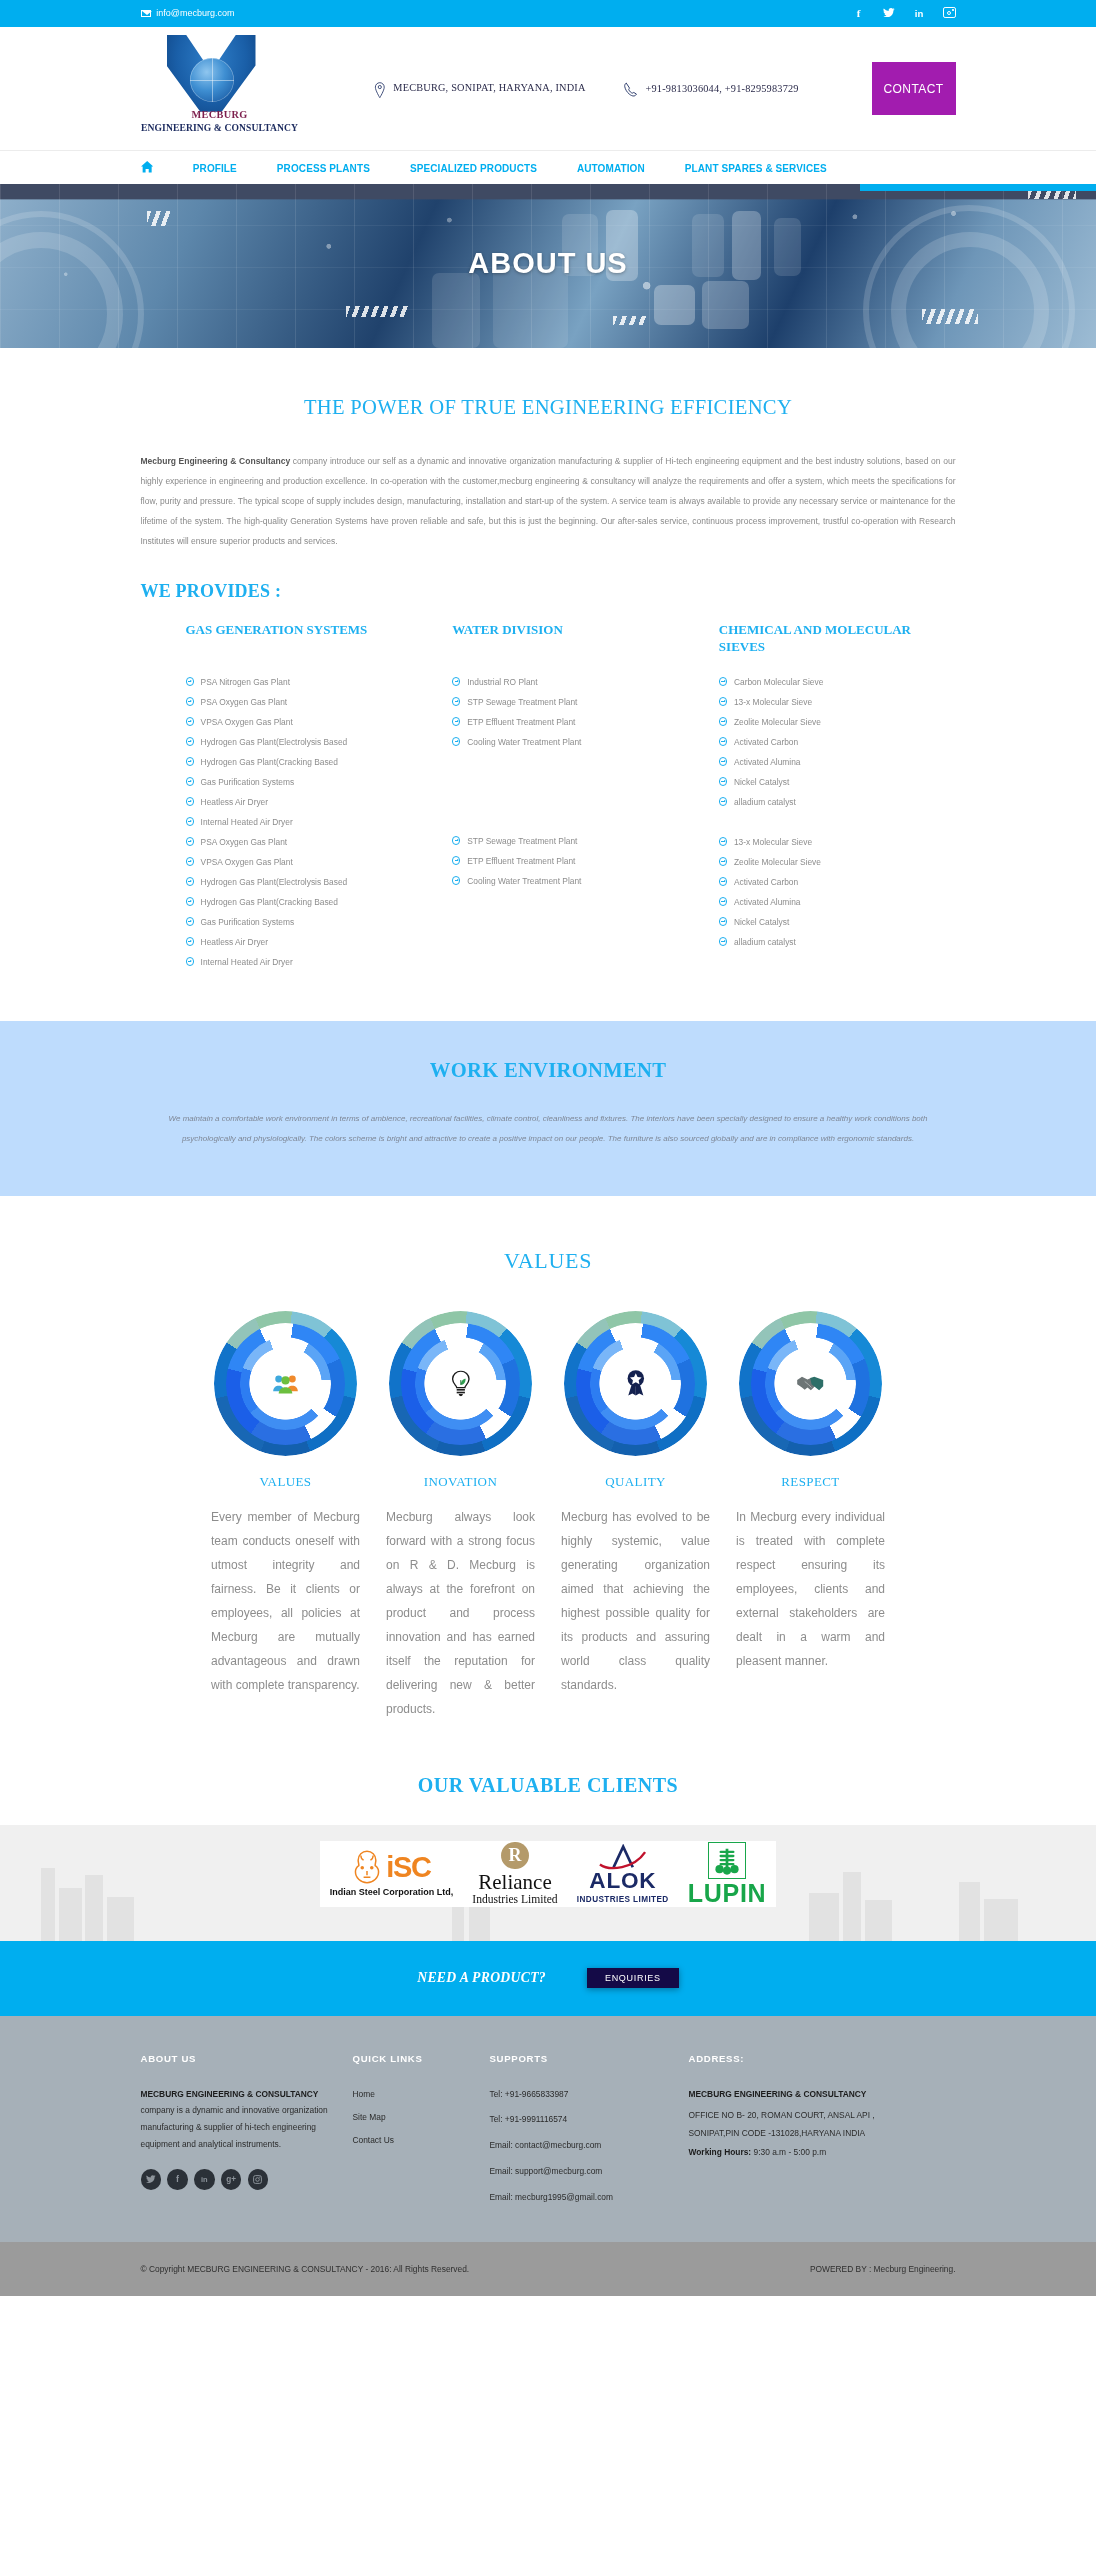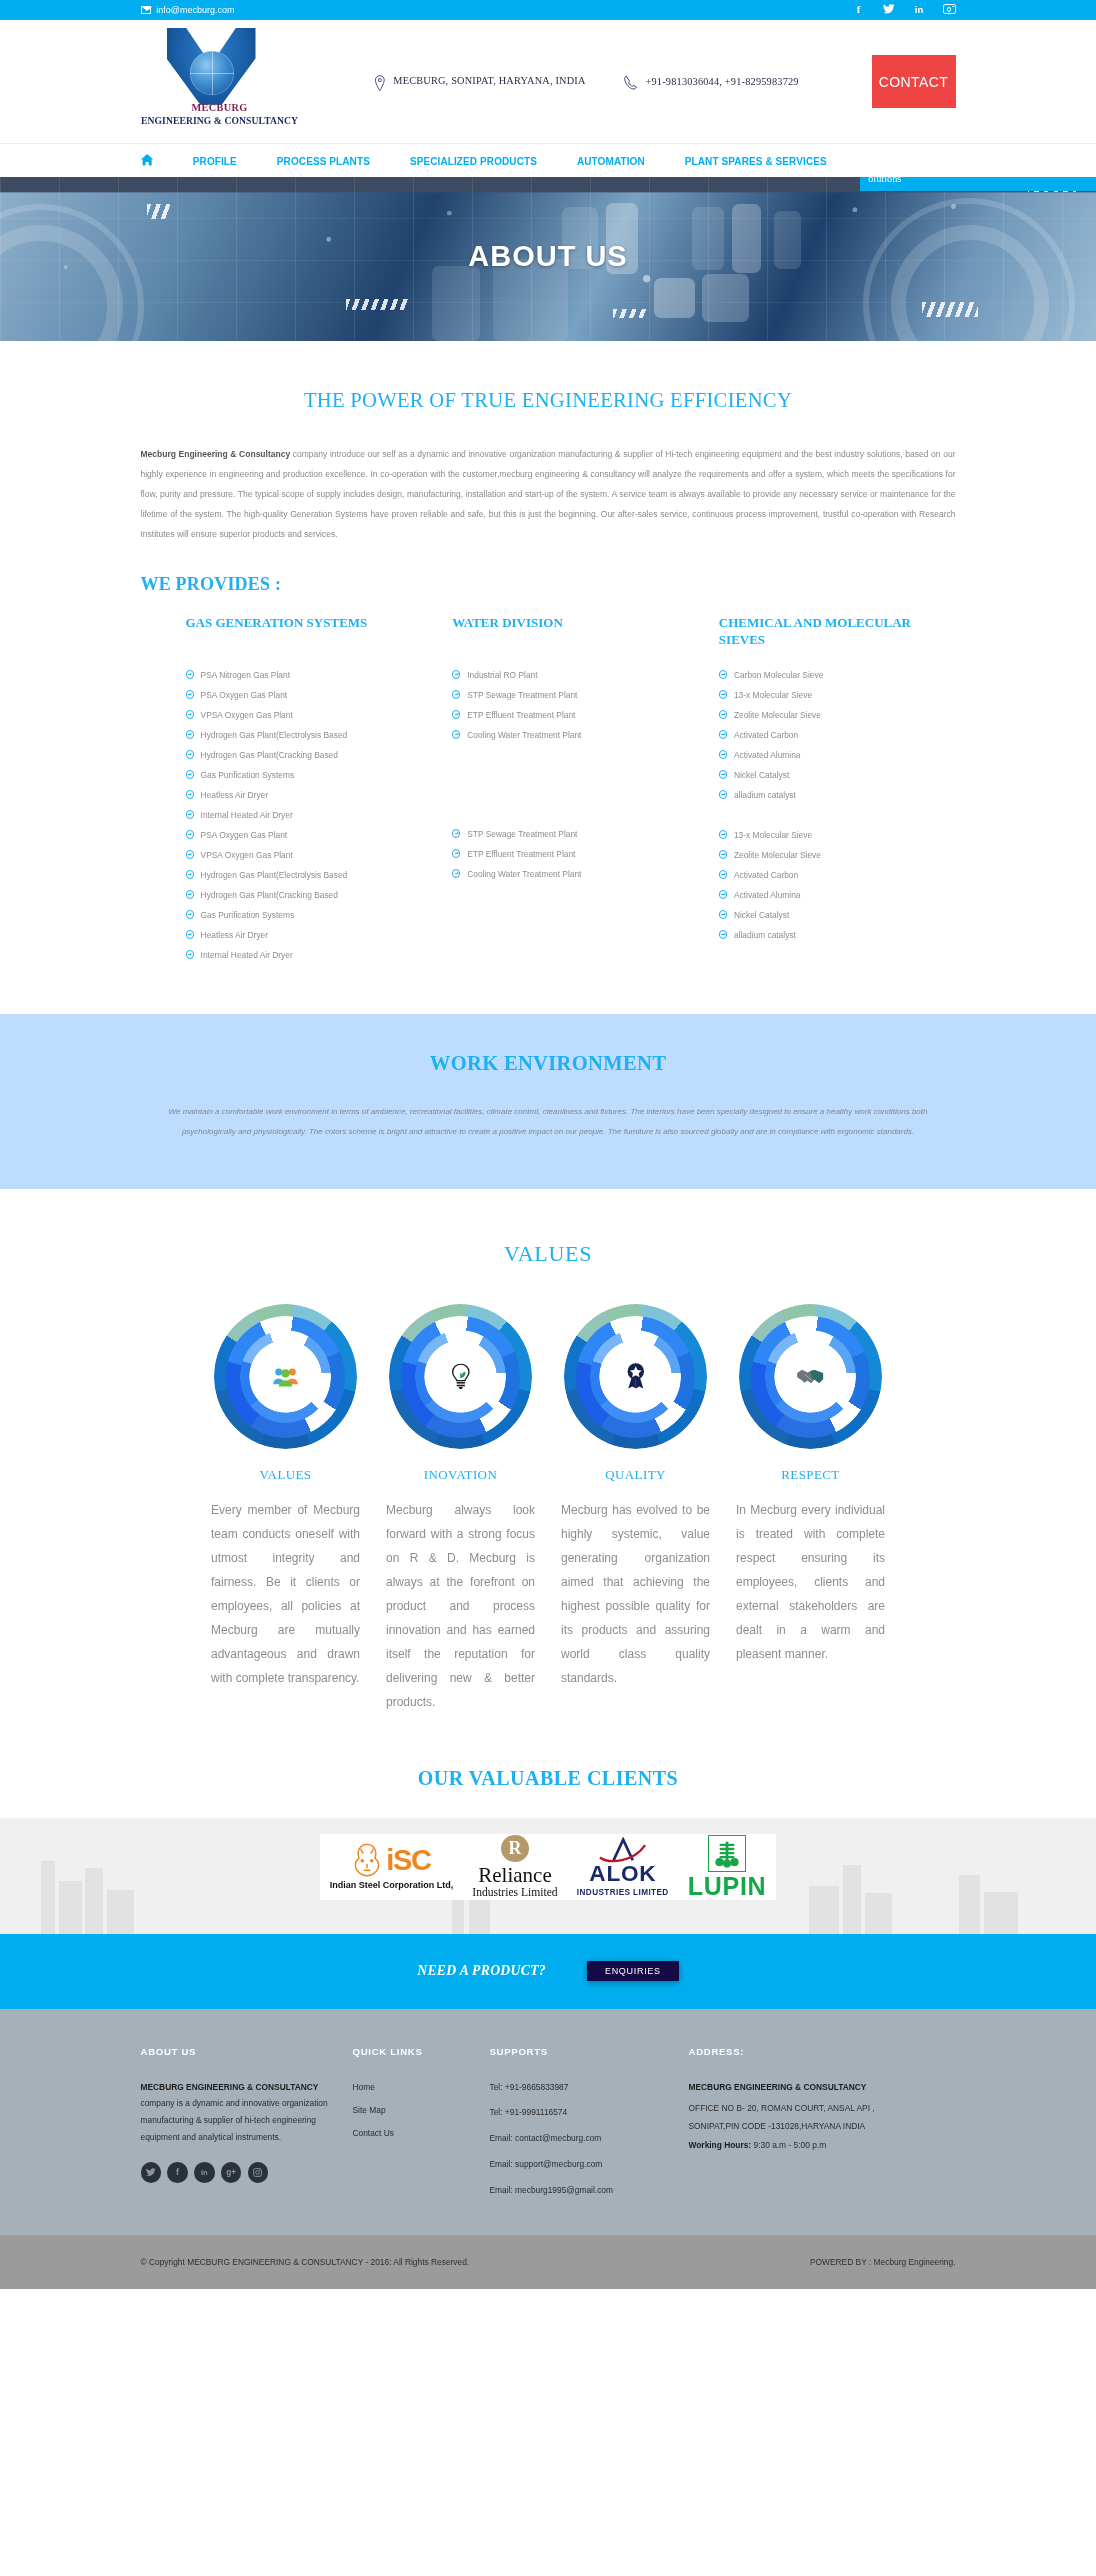--- a/index.html
+++ b/index.html
@@ -8,21 +8,21 @@
     font-family: "Liberation Sans", sans-serif;
     background: #ffffff;
     color: #6b6b6b;
     -webkit-font-smoothing: antialiased;
   }
   .wrap { width: 815px; margin: 0 auto; position: relative; }
 
   
   .topbar {
     background: #00aeef;
-    height: 20px;
+    height: 27px;
     display: flex;
     align-items: center;
   }
   .topbar .wrap { display: flex; align-items: center; justify-content: space-between; width: 815px; }
   .tb-mail { display: flex; align-items: center; gap: 5.5px; color: #ffffff; font-size: 9px; }
   .tb-mail .env { width: 10.3px; height: 7.5px; border: 1px solid #fff; position: relative; display:inline-block;}
   .tb-mail .env:after{ content:""; position:absolute; left:0; top:0; width:0;height:0;
      border-left:5.1px solid transparent;border-right:5.1px solid transparent;border-top:4.8px solid #fff;}
   .tb-social { display: flex; align-items: center; gap: 18px; }
   .tb-social span { color: #ffffff; font-size: 11px; line-height: 1; display:inline-block; width:12.3px; text-align:center;}
@@ -50,22 +50,22 @@
   .logo-sub { position:absolute; left:0; top:90px; width:158px; text-align:center;
      font-family:"Liberation Serif", serif; font-weight:bold; color:#1b2a5e; font-size:9.6px; letter-spacing:0.1px;}
 
   .hdr-info { display: flex; align-items: center; gap: 38px; margin-left: 75px; }
   .hdr-item { display: flex; align-items: flex-start; gap: 8.2px; }
   .hdr-item .txt { font-family:"Liberation Serif", serif; color:#2a2a4a; font-size:10.3px; line-height:1.7; letter-spacing:0.2px;}
   .pin { width:11.6px;height:16.4px;flex:0 0 11.6px;margin-top:2.7px;}
   .pin svg, .phn svg { display:block; }
   .phn { width:13.7px;height:15px;flex:0 0 13.7px;margin-top:2.7px;}
   .contact-btn {
-    margin-left: auto; background:#ef4444; color:#fff; border:none;
-    width:84px; height:53px; font-size:14px; letter-spacing:0.4px; cursor:pointer;
+    margin-left: auto; background:#a21caf; color:#fff; border:none;
+    width:84px; height:53px; font-size:12px; letter-spacing:0.4px; cursor:pointer;
     font-family:"Liberation Sans", sans-serif;
   }
 
   
   .navbar { background:#fff; border-top:0.7px solid #ececec; height:34px; position:relative; z-index:5;}
   .navbar .wrap { display:flex; align-items:center; height:34px; gap:17px; }
   .nav-home { color:#00aeef; font-size:11.6px; margin-right:23px; display:inline-block; line-height:1;}
   .nav-link {
     color:#00aeef; font-size:10px; font-weight:bold; letter-spacing:0.1px;
     text-decoration:none; margin-right:23px; white-space:nowrap;

